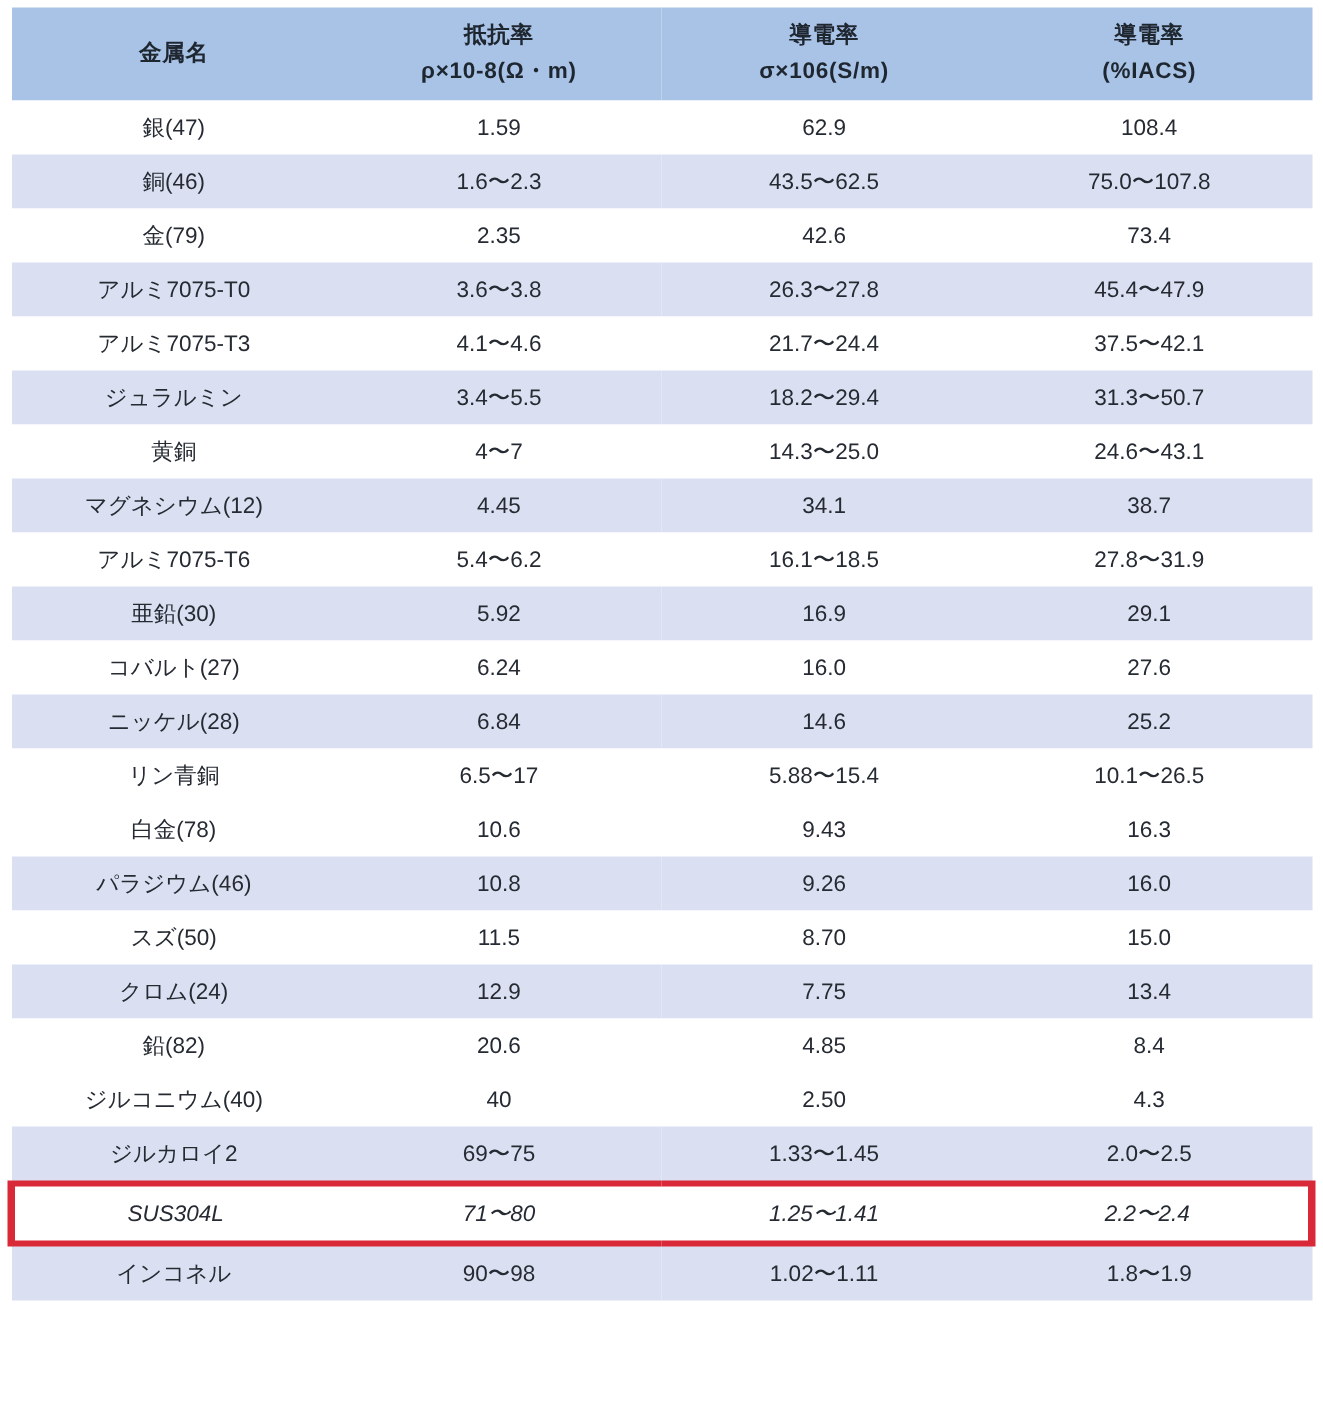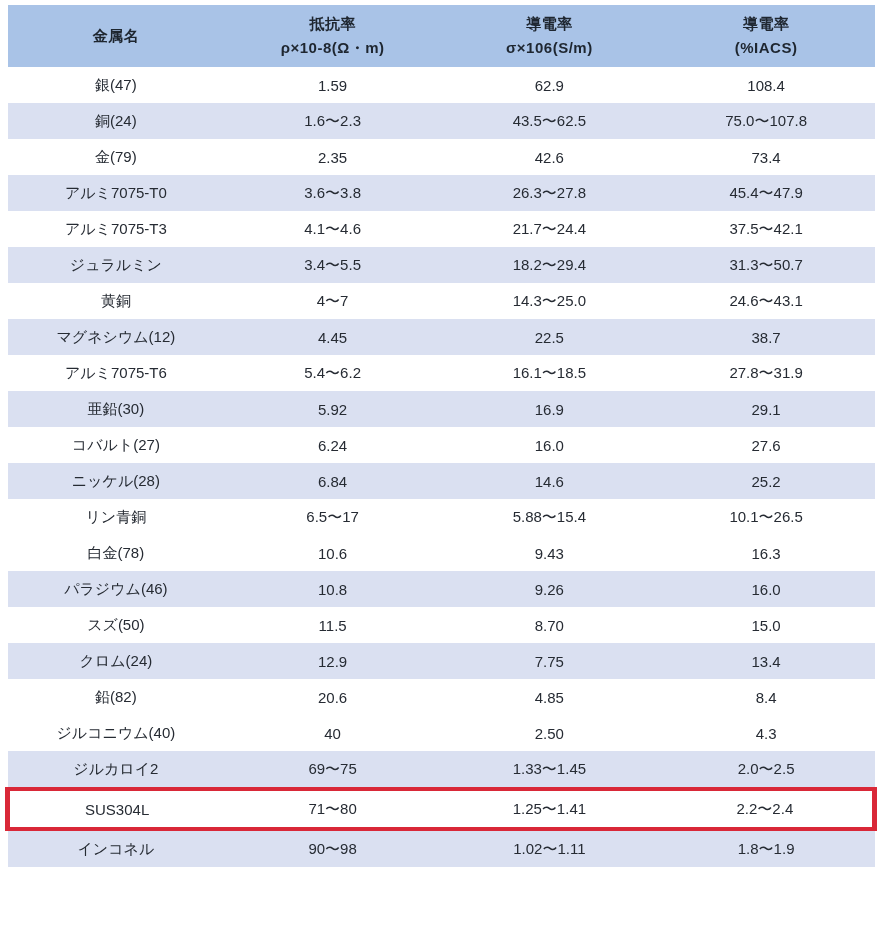--- a/index.html
+++ b/index.html
@@ -45,20 +45,21 @@
     font-size: 15px;
     color: var(--body-text, #262b33);
     background: #ffffff;
   }
   tr.stripe td {
     background: var(--stripe-bg, #dae0f1);
   }
   tr.highlight td {
     border-top: 4px solid var(--highlight-border, #d92838);
     border-bottom: 4px solid var(--highlight-border, #d92838);
+    font-style: italic;
   }
   tr.highlight td:first-child {
     border-left: 5px solid var(--highlight-border, #d92838);
   }
   tr.highlight td:last-child {
     border-right: 5px solid var(--highlight-border, #d92838);
   }
 </style>
 </head>
 <body>
@@ -86,21 +87,21 @@
       </tr>
     </thead>
     <tbody>
         <tr>
     <td>銀(47)</td>
     <td>1.59</td>
     <td>62.9</td>
     <td>108.4</td>
   </tr>
         <tr class="stripe">
-    <td>銅(24)</td>
+    <td>銅(46)</td>
     <td>1.6〜2.3</td>
     <td>43.5〜62.5</td>
     <td>75.0〜107.8</td>
   </tr>
         <tr>
     <td>金(79)</td>
     <td>2.35</td>
     <td>42.6</td>
     <td>73.4</td>
   </tr>
@@ -124,21 +125,21 @@
   </tr>
         <tr>
     <td>黄銅</td>
     <td>4〜7</td>
     <td>14.3〜25.0</td>
     <td>24.6〜43.1</td>
   </tr>
         <tr class="stripe">
     <td>マグネシウム(12)</td>
     <td>4.45</td>
-    <td>22.5</td>
+    <td>34.1</td>
     <td>38.7</td>
   </tr>
         <tr>
     <td>アルミ7075-T6</td>
     <td>5.4〜6.2</td>
     <td>16.1〜18.5</td>
     <td>27.8〜31.9</td>
   </tr>
         <tr class="stripe">
     <td>亜鉛(30)</td>

